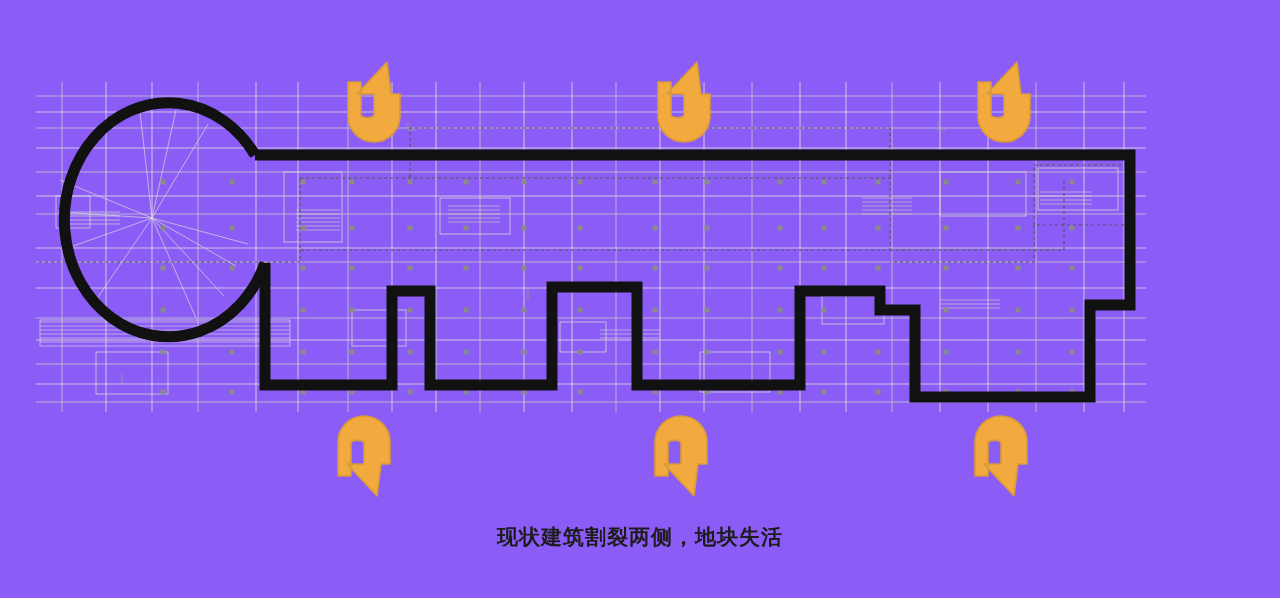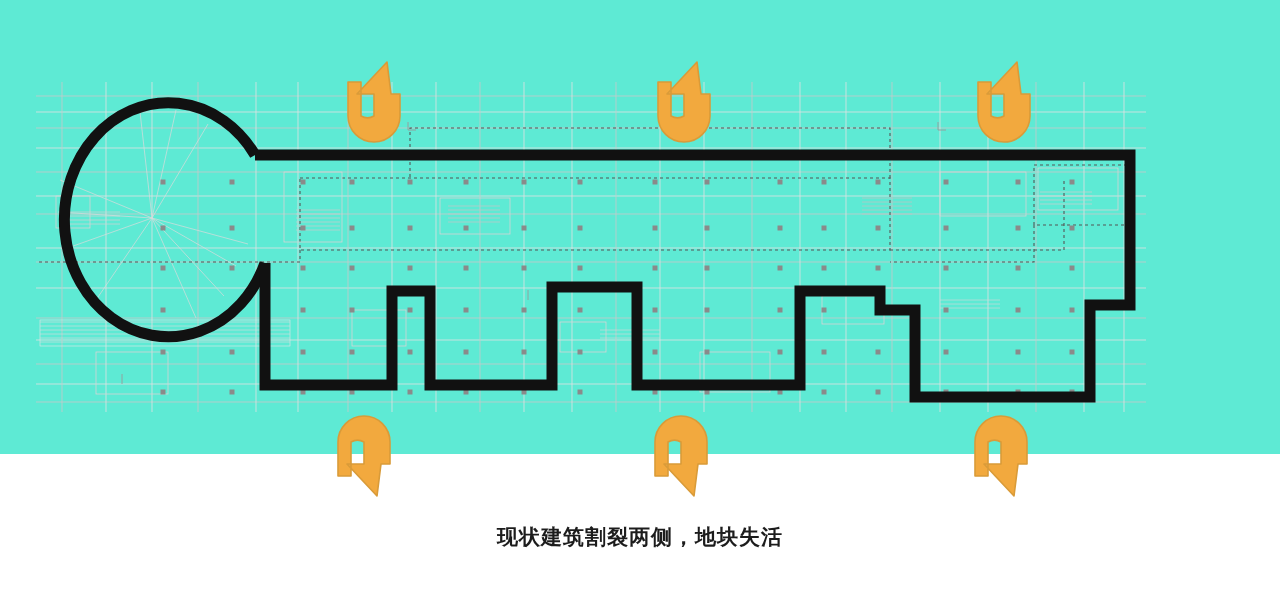--- a/index.html
+++ b/index.html
@@ -10,22 +10,22 @@
   body {
     width: 1280px;
     height: 598px;
     font-family: "Liberation Sans", "DejaVu Sans", sans-serif;
     position: relative;
     overflow: hidden;
   }
   #stage {
     position: relative;
     width: 1280px;
-    height: 454px;
-    background: #5eead4;
+    height: 598px;
+    background: #8b5cf6;
   }
   #diagram-svg {
     position: absolute;
     left: 0;
     top: 0;
     width: 1280px;
     height: 598px;
     display: block;
   }
   #caption {

